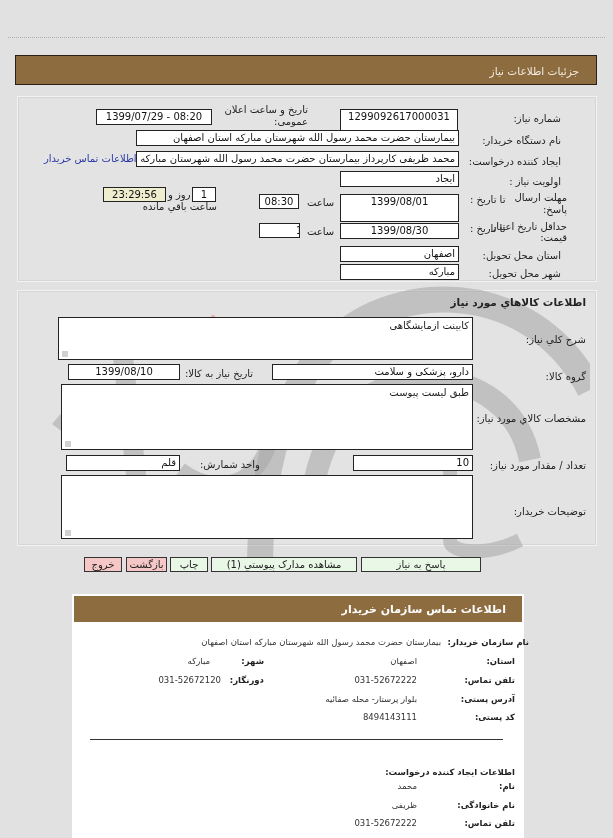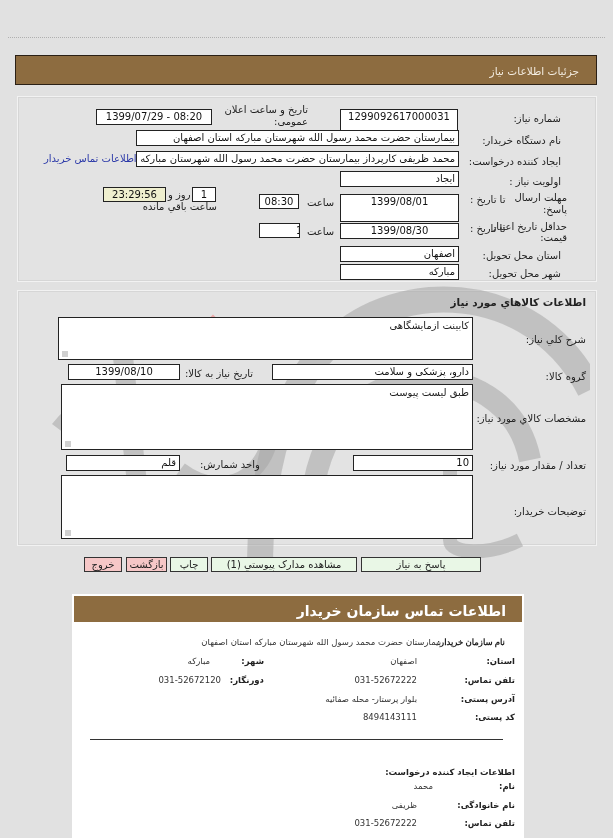--- a/index.html
+++ b/index.html
@@ -41,21 +41,21 @@
     text-align: center; direction: rtl; white-space: nowrap; color: #222;
   }
   .btn.g { background: #e9f7e6; }
   .btn.p { background: #f6c7c7; }
   .bold { font-weight: bold; }
   .contact {
     left: 72px; top: 594px; width: 452px; height: 244px; background: #fff;
   }
   .chdr {
     left: 74px; top: 596px; width: 448px; height: 26px; background: #8d6c40;
-    color: #fff; font-weight: bold; font-size: 14px;
+    color: #fff; font-weight: bold; font-size: 11px;
   }
   .chdr span { position: absolute; right: 16px; top: 7px; }
   .ck { font-size: 8.5px; font-weight: bold; color: #222; direction: rtl; text-align: right; white-space: nowrap; }
   .cv { font-size: 8.5px; color: #333; direction: rtl; text-align: right; white-space: nowrap; }
   .hr { left: 90px; top: 739px; width: 413px; height: 0; border-top: 1px solid #333; }
   .wm { position: absolute; pointer-events: none; }
 </style>
 </head>
 <body>
 
@@ -150,21 +150,21 @@
 <div class="abs btn g" style="left:211px;top:557px;width:146px;">مشاهده مدارک پیوستي (1)</div>
 <div class="abs btn g" style="left:170px;top:557px;width:38px;">چاپ</div>
 <div class="abs btn p" style="left:126px;top:557px;width:41px;">بازگشت</div>
 <div class="abs btn p" style="left:84px;top:557px;width:38px;">خروج</div>
 
 <div class="abs contact"></div>
 <div class="abs chdr">
   <span>اطلاعات تماس سازمان خریدار</span>
 </div>
 
-<div class="abs ck" style="right:108px;top:637px;font-family:Liberation Serif, serif;">نام سازمان خریدار:</div>
+<div class="abs ck" style="right:84px;top:637px;">نام سازمان خریدار:</div>
 <div class="abs cv" style="right:172px;top:637px;">بیمارستان حضرت محمد رسول الله شهرستان مبارکه استان اصفهان</div>
 
 <div class="abs ck" style="right:98px;top:656px;">استان:</div>
 <div class="abs cv" style="right:196px;top:656px;">اصفهان</div>
 <div class="abs ck" style="right:349px;top:656px;">شهر:</div>
 <div class="abs cv" style="right:403px;top:656px;">مبارکه</div>
 
 <div class="abs ck" style="right:98px;top:675px;">تلفن تماس:</div>
 <div class="abs cv" style="right:196px;top:675px;">031-52672222</div>
 <div class="abs ck" style="right:349px;top:675px;">دورنگار:</div>
@@ -174,19 +174,19 @@
 <div class="abs cv" style="right:196px;top:694px;">بلوار پرستار- محله صفائیه</div>
 
 <div class="abs ck" style="right:98px;top:712px;">کد پستی:</div>
 <div class="abs cv" style="right:196px;top:712px;">8494143111</div>
 
 <div class="abs hr"></div>
 
 <div class="abs ck" style="right:98px;top:756px;margin-top:11px;">اطلاعات ایجاد کننده درخواست:</div>
 
 <div class="abs ck" style="right:98px;top:781px;">نام:</div>
-<div class="abs cv" style="right:180px;top:781px;">محمد</div>
+<div class="abs cv" style="right:196px;top:781px;">محمد</div>
 
 <div class="abs ck" style="right:98px;top:800px;">نام خانوادگی:</div>
 <div class="abs cv" style="right:196px;top:800px;">ظریفی</div>
 
 <div class="abs ck" style="right:98px;top:818px;">تلفن تماس:</div>
 <div class="abs cv" style="right:196px;top:818px;">031-52672222</div>
 
 </body></html>

